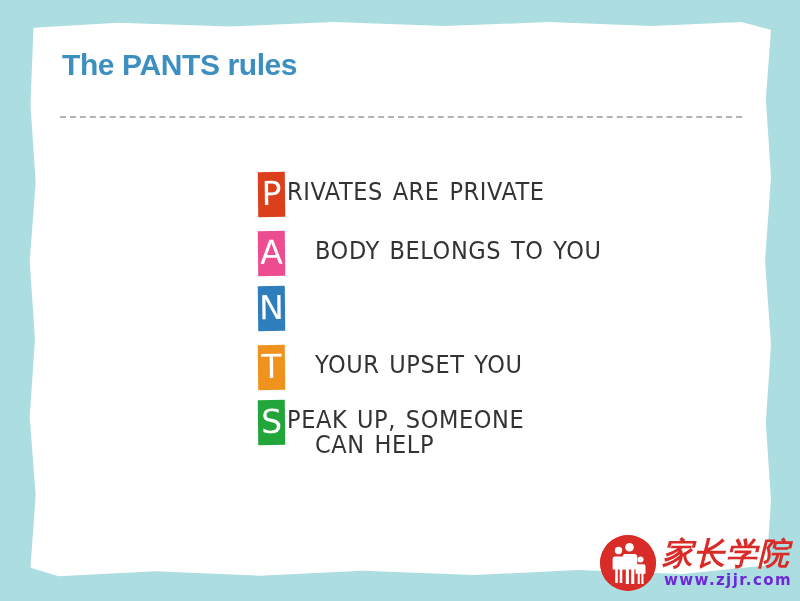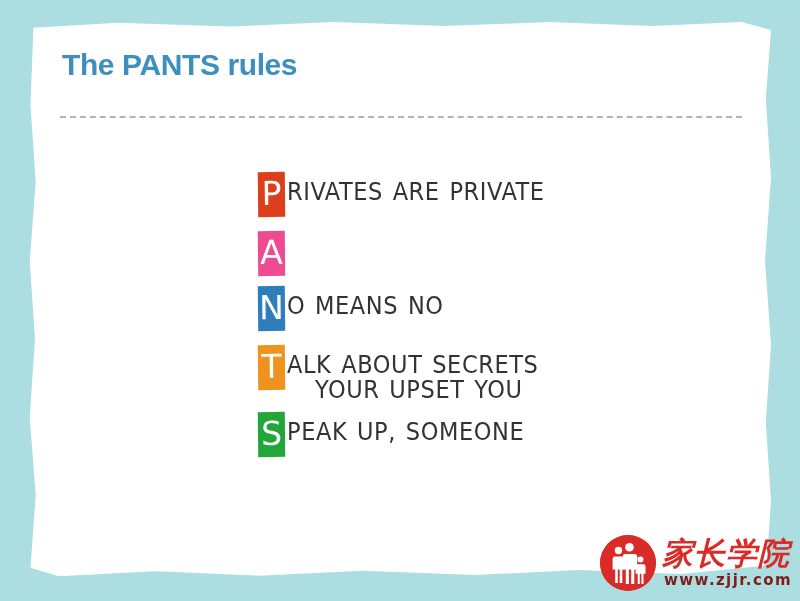--- a/index.html
+++ b/index.html
@@ -173,42 +173,40 @@
     <div class="rule">
       <div class="tile" style="background: rgb(220, 63, 28);">P</div>
       <div class="rule-text">
         <span class="l1">RIVATES ARE PRIVATE</span>
       </div>
     </div>
 
     <div class="rule tall">
       <div class="tile" style="background: rgb(238, 76, 144);">A</div>
       <div class="rule-text">
+        <span class="l2">BODY BELONGS TO YOU</span>
       </div>
     </div>
 
     <div class="rule">
       <div class="tile" style="background: rgb(46, 126, 187);">N</div>
-      <div class="rule-text">
-        <span class="l1">O MEANS NO</span>
-      </div>
     </div>
 
     <div class="rule tall">
       <div class="tile" style="background: rgb(240, 146, 30);">T</div>
       <div class="rule-text">
-        <span class="l1">ALK ABOUT SECRETS</span>
         <span class="l2">YOUR UPSET YOU</span>
       </div>
     </div>
 
     <div class="rule tall">
       <div class="tile" style="background: rgb(34, 166, 58);">S</div>
       <div class="rule-text">
         <span class="l1">PEAK UP, SOMEONE</span>
+        <span class="l2">CAN HELP</span>
       </div>
     </div>
 
   </div>
 
   <div id="watermark">
     <div id="wm-badge">
       <svg viewBox="0 0 56 56" width="56" height="56" aria-hidden="true">
         <circle cx="28" cy="28" r="28" fill="#D92B27"></circle>
 
@@ -223,17 +221,17 @@
         </g>
 
         <g fill="#ffffff">
           <circle cx="40.5" cy="24.5" r="3"></circle>
           <path d="M37.4 29.3 h6.2 c1.2 0 1.9 0.9 1.9 2.1 v7.4 h-2 v10.2 h-2.1 v-10.2 h-1.6 v10.2 h-2.1 v-10.2 h-2.1 v-7.4 c0-1.2 0.7-2.1 1.8-2.1 z"></path>
         </g>
       </svg>
     </div>
     <div id="wm-text-block">
       <div id="wm-cn" style="color: rgb(217, 43, 39);">家长学院</div>
-      <div id="wm-url" style="color: #7f1d1d;">www.zjjr.com</div>
+      <div id="wm-url" style="color: #6d28d9;">www.zjjr.com</div>
     </div>
   </div>
 
 </div>
 
 </body></html>

